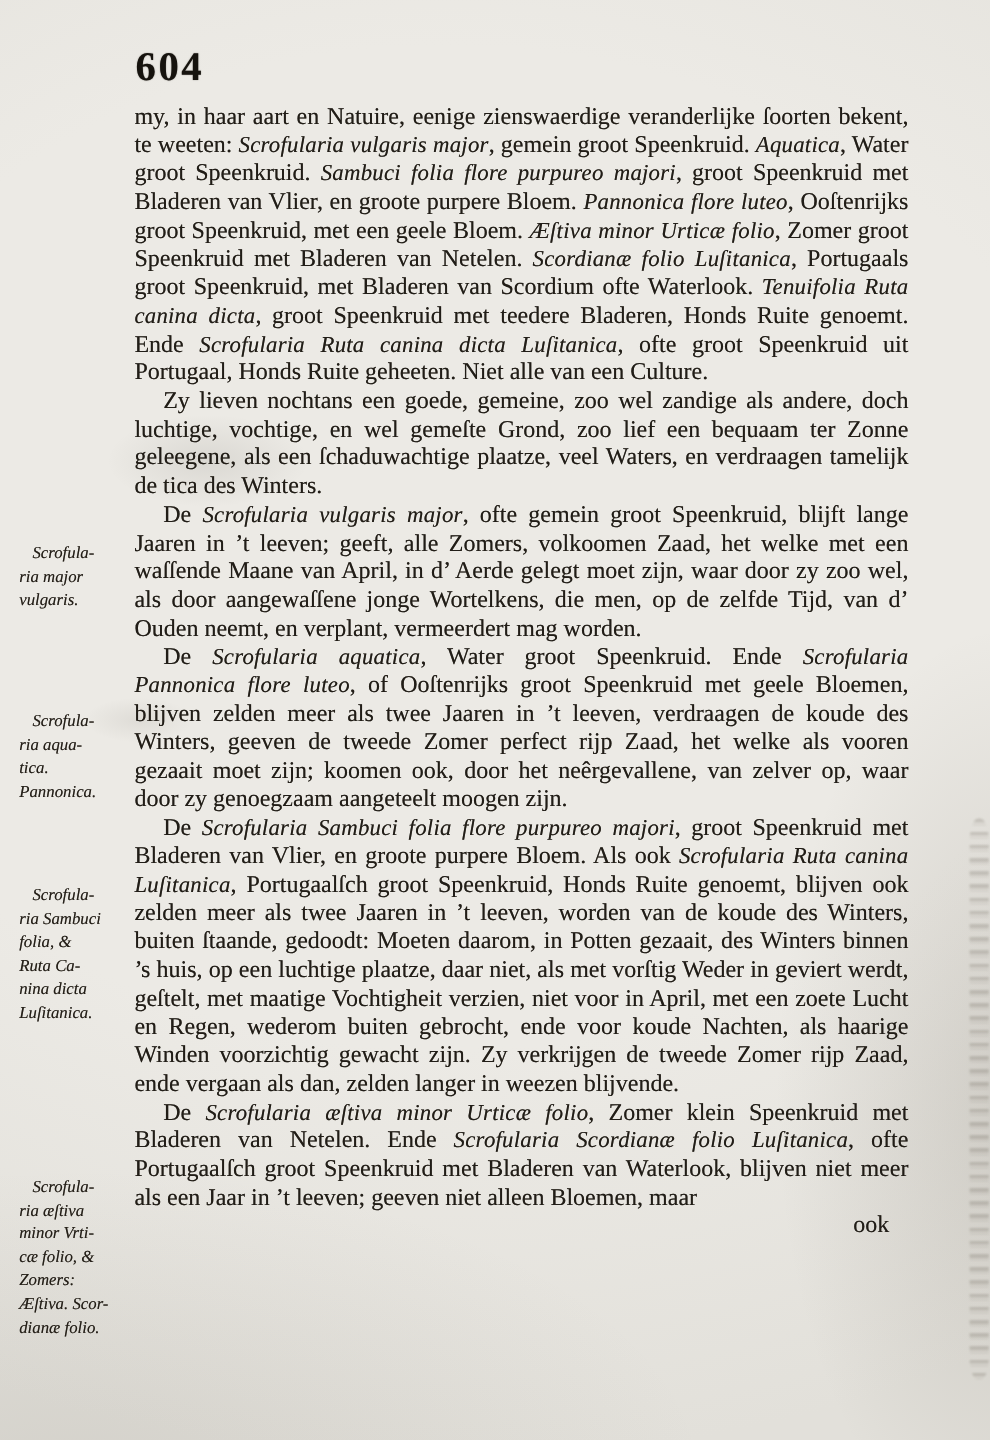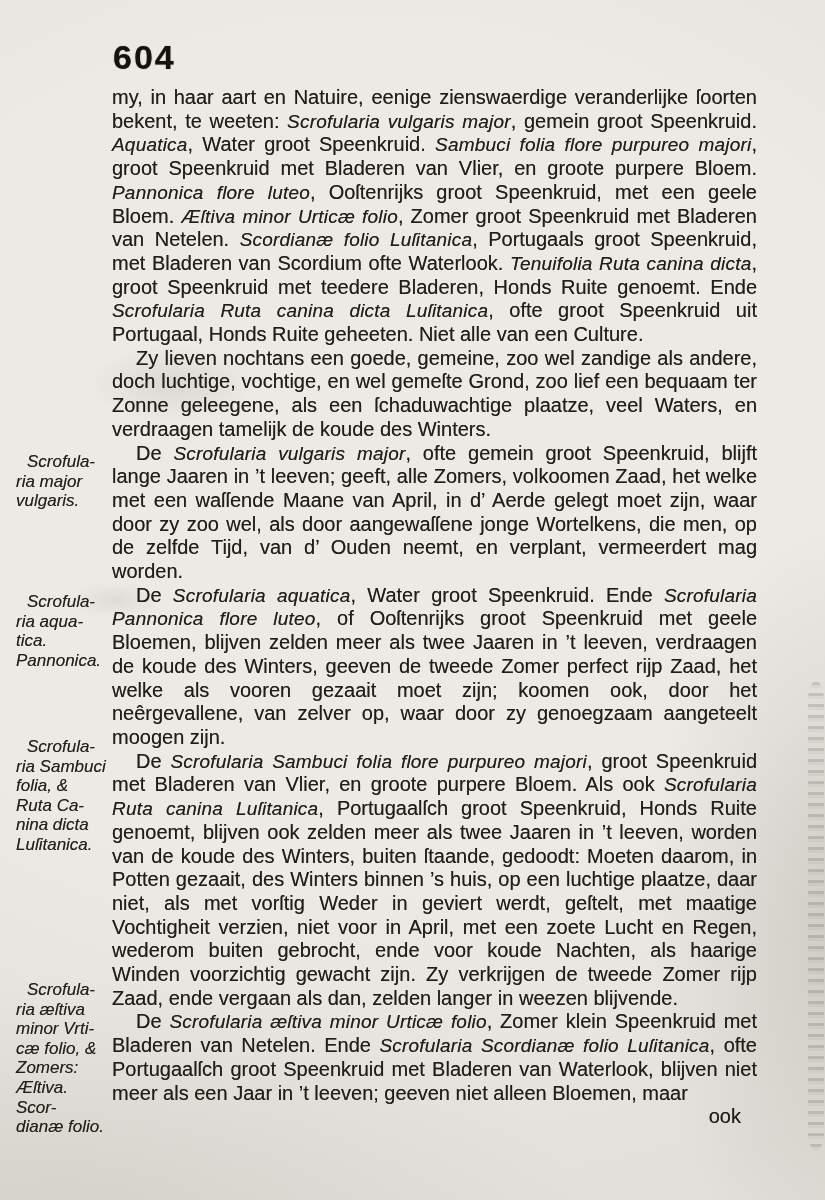--- a/index.html
+++ b/index.html
@@ -1,21 +1,21 @@
 <!DOCTYPE html>
 <html><head>
 <meta charset="utf-8">
 <style>
   html,body{margin:0;padding:0;background:#cfcdc8;}
   .page{
     position:relative;
     width:825px;height:1200px;
     margin:0 auto;
     overflow:hidden;
-    font-family:Liberation Sans, sans-serif;
+    font-family:Liberation Serif, serif;
     color:#211d17;
     background:
       radial-gradient(ellipse 120px 55px at 21% 32%, rgba(60,55,45,.10), transparent 70%),
       radial-gradient(ellipse 60px 25px at 14% 50%, rgba(60,55,45,.08), transparent 75%),
       radial-gradient(ellipse 260px 520px at 102% 76%, rgba(110,104,92,.20), transparent 75%),
       radial-gradient(ellipse 700px 350px at 8% 103%, rgba(110,104,92,.12), transparent 75%),
       radial-gradient(ellipse 980px 760px at 45% 38%, #eceae5 55%, #e2e0da 100%),
       #e7e5df;
   }
   
@@ -42,21 +42,21 @@
   }
   .bodycol p{margin:0;padding:0;}
   .bodycol p.ind{text-indent:24px;}
   .lat{font-style:italic;font-size:.95em;letter-spacing:.2px;}
   .catchword{
     text-align:right;padding-right:16px;
   }
   
   .mnote{
     position:absolute;left:16px;width:94px;
-    font-style:italic;font-size:17px;line-height:19.6px;
+    font-style:italic;font-size:14px;line-height:19.6px;
     color:#241f18;
     text-shadow:0 0 .4px rgba(25,20,12,.55);
   }
   .mnote .mline:first-child{padding-left:11px;}
   .mn1{top:452px;}
   .mn2{top:592px;}
   .mn3{top:737px;}
   .mn4{top:980px;}
   
   .edge-bleed{
@@ -102,21 +102,21 @@
       <div class="mline">ria æſtiva</div>
       <div class="mline">minor Vrti-</div>
       <div class="mline">cæ folio, &amp;</div>
       <div class="mline">Zomers:</div>
       <div class="mline">Æſtiva. Scor-</div>
       <div class="mline">dianæ folio.</div>
     </div>
 
   <div class="bodycol">
     <p><span class="rom">my, in haar aart en Natuire, eenige zienswaerdige veranderlijke ſoorten bekent, te weeten: </span><span class="lat">Scrofularia vulgaris major</span><span class="rom">, gemein groot Speenkruid. </span><span class="lat">Aquatica</span><span class="rom">, Water groot Speenkruid. </span><span class="lat">Sambuci folia flore purpureo majori</span><span class="rom">, groot Speenkruid met Bladeren van Vlier, en groote purpere Bloem. </span><span class="lat">Pannonica flore luteo</span><span class="rom">, Ooſtenrijks groot Speenkruid, met een geele Bloem. </span><span class="lat">Æſtiva minor Urticæ folio</span><span class="rom">, Zomer groot Speenkruid met Bladeren van Netelen. </span><span class="lat">Scordianæ folio Luſitanica</span><span class="rom">, Portugaals groot Speenkruid, met Bladeren van Scordium ofte Waterlook. </span><span class="lat">Tenuifolia Ruta canina dicta</span><span class="rom">, groot Speenkruid met teedere Bladeren, Honds Ruite genoemt. Ende </span><span class="lat">Scrofularia Ruta canina dicta Luſitanica</span><span class="rom">, ofte groot Speenkruid uit Portugaal, Honds Ruite geheeten. Niet alle van een Culture.</span></p>
-    <p class="ind"><span class="rom">Zy lieven nochtans een goede, gemeine, zoo wel zandige als andere, doch luchtige, vochtige, en wel gemeſte Grond, zoo lief een bequaam ter Zonne geleegene, als een ſchaduwachtige plaatze, veel Waters, en verdraagen tamelijk de koude des Winters.</span></p>
+    <p class="ind"><span class="rom">Zy lieven nochtans een goede, gemeine, zoo wel zandige als andere, doch luchtige, vochtige, en wel gemeſte Grond, zoo lief een bequaam ter Zonne geleegene, als een ſchaduwachtige plaatze, veel Waters, en verdraagen tamelijk de tica des Winters.</span></p>
     <p class="ind"><span class="rom">De </span><span class="lat">Scrofularia vulgaris major</span><span class="rom">, ofte gemein groot Speenkruid, blijft lange Jaaren in ’t leeven; geeft, alle Zomers, volkoomen Zaad, het welke met een waſſende Maane van April, in d’ Aerde gelegt moet zijn, waar door zy zoo wel, als door aangewaſſene jonge Wortelkens, die men, op de zelfde Tijd, van d’ Ouden neemt, en verplant, vermeerdert mag worden.</span></p>
     <p class="ind"><span class="rom">De </span><span class="lat">Scrofularia aquatica</span><span class="rom">, Water groot Speenkruid. Ende </span><span class="lat">Scrofularia Pannonica flore luteo</span><span class="rom">, of Ooſtenrijks groot Speenkruid met geele Bloemen, blijven zelden meer als twee Jaaren in ’t leeven, verdraagen de koude des Winters, geeven de tweede Zomer perfect rijp Zaad, het welke als vooren gezaait moet zijn; koomen ook, door het neêrgevallene, van zelver op, waar door zy genoegzaam aangeteelt moogen zijn.</span></p>
     <p class="ind"><span class="rom">De </span><span class="lat">Scrofularia Sambuci folia flore purpureo majori</span><span class="rom">, groot Speenkruid met Bladeren van Vlier, en groote purpere Bloem.  Als ook </span><span class="lat">Scrofularia Ruta canina Luſitanica</span><span class="rom">, Portugaalſch groot Speenkruid, Honds Ruite genoemt, blijven ook zelden meer als twee Jaaren in ’t leeven, worden van de koude des Winters, buiten ſtaande, gedoodt:  Moeten daarom, in Potten gezaait, des Winters binnen ’s huis, op een luchtige plaatze, daar niet, als met vorſtig Weder in geviert werdt, geſtelt, met maatige Vochtigheit verzien, niet voor in April, met een zoete Lucht en Regen, wederom buiten gebrocht, ende voor koude Nachten, als haarige Winden voorzichtig gewacht zijn.  Zy verkrijgen de tweede Zomer rijp Zaad, ende vergaan als dan, zelden langer in weezen blijvende.</span></p>
     <p class="ind"><span class="rom">De </span><span class="lat">Scrofularia æſtiva minor Urticæ folio</span><span class="rom">, Zomer klein Speenkruid met Bladeren van Netelen.  Ende </span><span class="lat">Scrofularia Scordianæ folio Luſitanica</span><span class="rom">, ofte Portugaalſch groot Speenkruid met Bladeren van Waterlook, blijven niet meer als een Jaar in ’t leeven; geeven niet alleen Bloemen, maar</span></p>
     <div class="catchword">ook</div>
   </div>
 
   <div class="edge-bleed"></div>
 
 </div>

